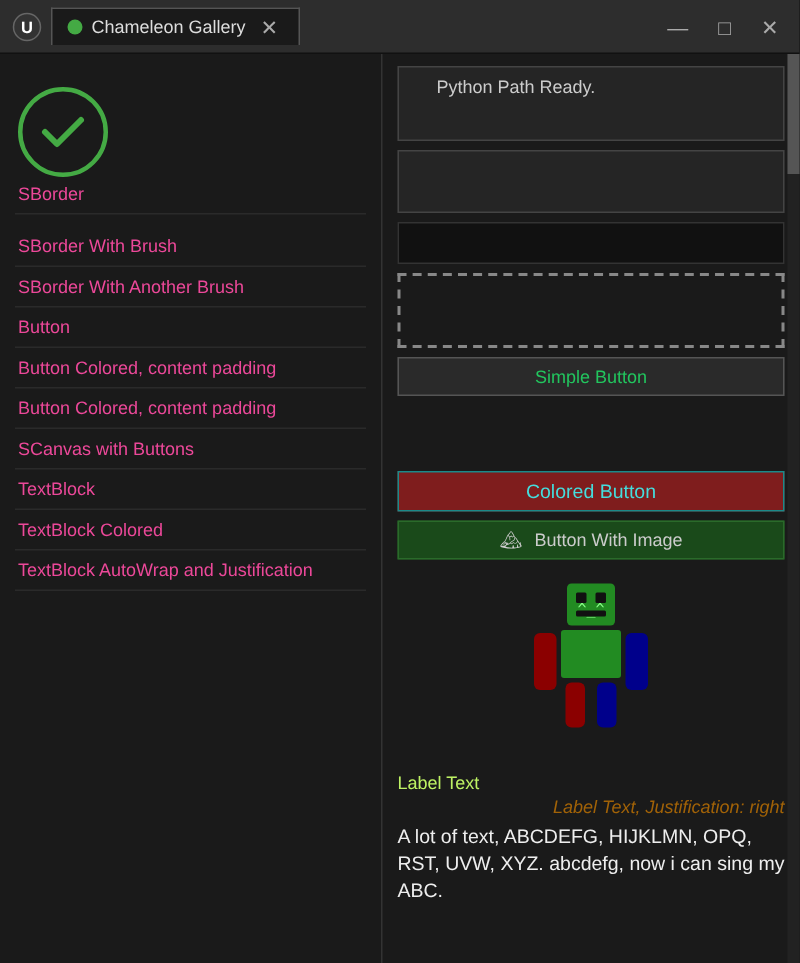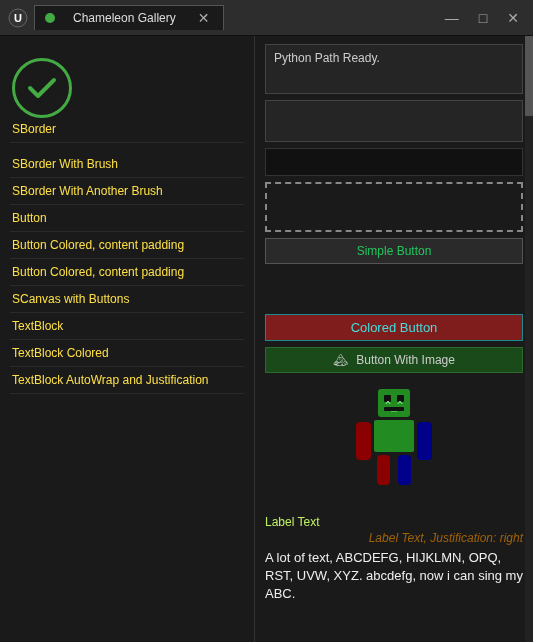--- a/index.html
+++ b/index.html
@@ -30,21 +30,21 @@
       height: 20px;
       margin-right: 6px;
     }
     .titlebar-tab {
       background: #1a1a1a;
       border: 1px solid #555;
       border-bottom: none;
       padding: 4px 10px;
       display: flex;
       align-items: center;
-      gap: 18px;
+      gap: 6px;
       color: #ddd;
       font-size: 12px;
     }
     .titlebar-tab .dot {
       width: 10px;
       height: 10px;
       background: #44aa44;
       border-radius: 50%;
     }
     .titlebar-close {
@@ -85,21 +85,21 @@
       border-right: 1px solid #333;
     }
     .left-panel::-webkit-scrollbar { width: 6px; }
     .left-panel::-webkit-scrollbar-thumb { background: #444; }
 
     .panel-item {
       padding: 6px 2px;
       border-bottom: 1px solid #2a2a2a;
     }
     .panel-item-label {
-      color: #fde047;
+      color: #ec4899;
       font-size: 12px;
     }
 
     
     .checkmark-container {
       margin: 8px 0;
       display: flex;
       flex-direction: column;
       align-items: flex-start;
     }
@@ -127,21 +127,21 @@
       flex-direction: column;
       gap: 6px;
     }
     .right-panel::-webkit-scrollbar { width: 6px; }
     .right-panel::-webkit-scrollbar-thumb { background: #444; }
 
     
     .output-box {
       background: #252525;
       border: 1px solid #444;
-      padding: 6px 8px;
+      padding: 6px 25px;
       color: #ccc;
       font-size: 12px;
       min-height: 50px;
     }
 
     .empty-box {
       background: #252525;
       border: 1px solid #444;
       padding: 6px 8px;
       min-height: 42px;

